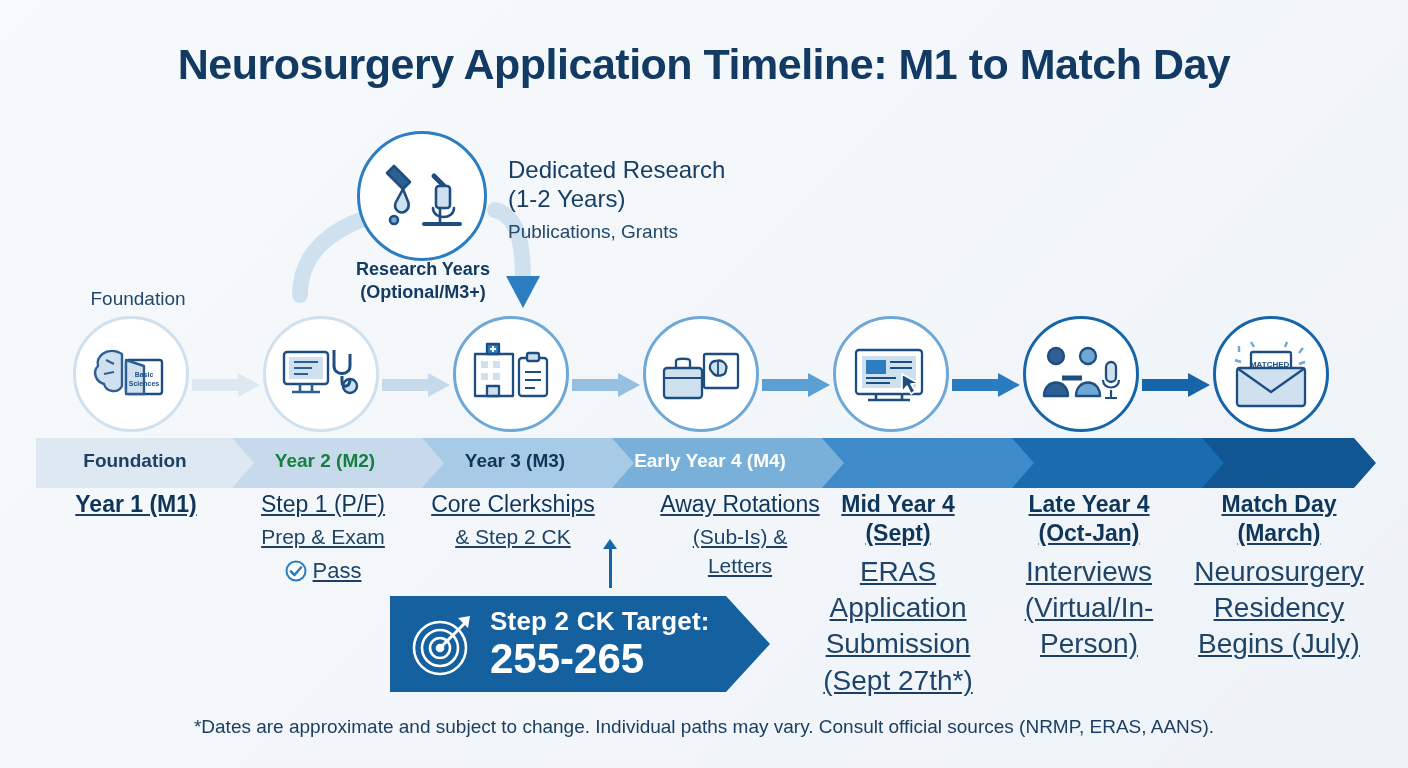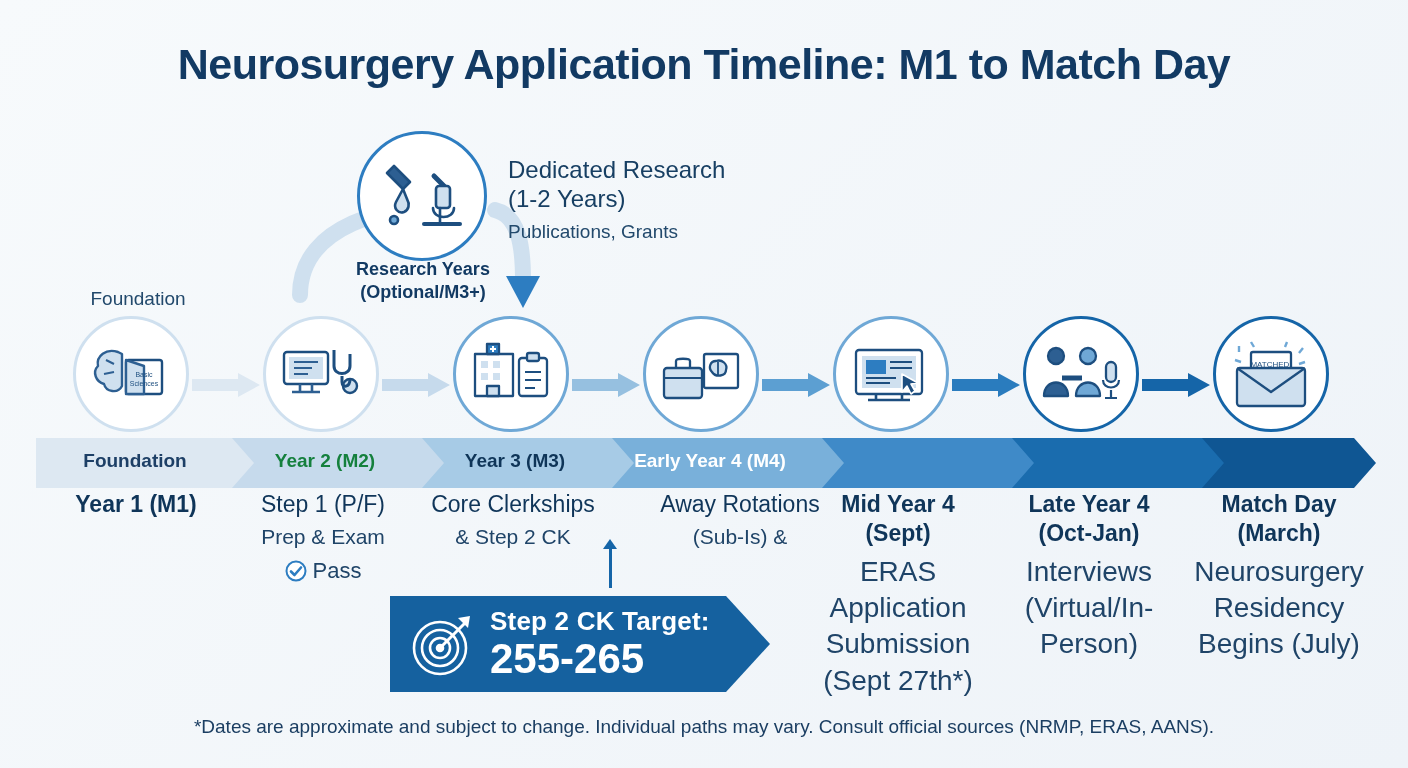--- a/index.html
+++ b/index.html
@@ -82,20 +82,21 @@
   .node-circle {
     position: absolute;
     width: 116px;
     height: 116px;
     border-radius: 50%;
     background: #ffffff;
     box-sizing: border-box;
     display: flex;
     align-items: center;
     justify-content: center;
+    font-weight: bold;
   }
   .node-circle.light { border: 3px solid #cfe0ef; }
   .node-circle.mid   { border: 3px solid #6fa8d6; }
   .node-circle.dark  { border: 3px solid #1565a8; }
 
   .chev-arrow {
     position: absolute;
     top: 373px;
   }
 
@@ -112,20 +113,21 @@
     top: 450px;
     font-size: 19px;
     font-weight: bold;
     text-align: center;
   }
 
   
   .stage-text {
     position: absolute;
     text-align: center;
+    text-decoration: underline;
   }
   .stage-text .head {
     font-size: 23px;
     font-weight: bold;
     color: #0f3559;
     line-height: 1.25;
   }
   .stage-text .sub {
     font-size: 21px;
     color: #1f4468;
@@ -403,20 +405,21 @@
 </div>
 
 <div class="stage-text" style="left:418px; top:490px; width:190px;">
   <div class="head" style="font-weight:normal;">Core Clerkships</div>
   <div class="sub">&amp; Step 2 CK</div>
 </div>
 
 <div class="stage-text" style="left:648px; top:490px; width:184px;">
   <div class="head" style="font-weight:normal;">Away Rotations</div>
   <div class="sub">(Sub-Is) &amp;</div>
+  <div class="sub" style="margin-top:2px;">Letters</div>
 </div>
 
 <div class="stage-text" style="left:808px; top:490px; width:180px;">
   <div class="head">Mid Year 4</div>
   <div class="head">(Sept)</div>
   <div class="sub2">ERAS Application Submission (Sept 27th*)</div>
 </div>
 
 <div class="stage-text" style="left:998px; top:490px; width:182px;">
   <div class="head">Late Year 4</div>

